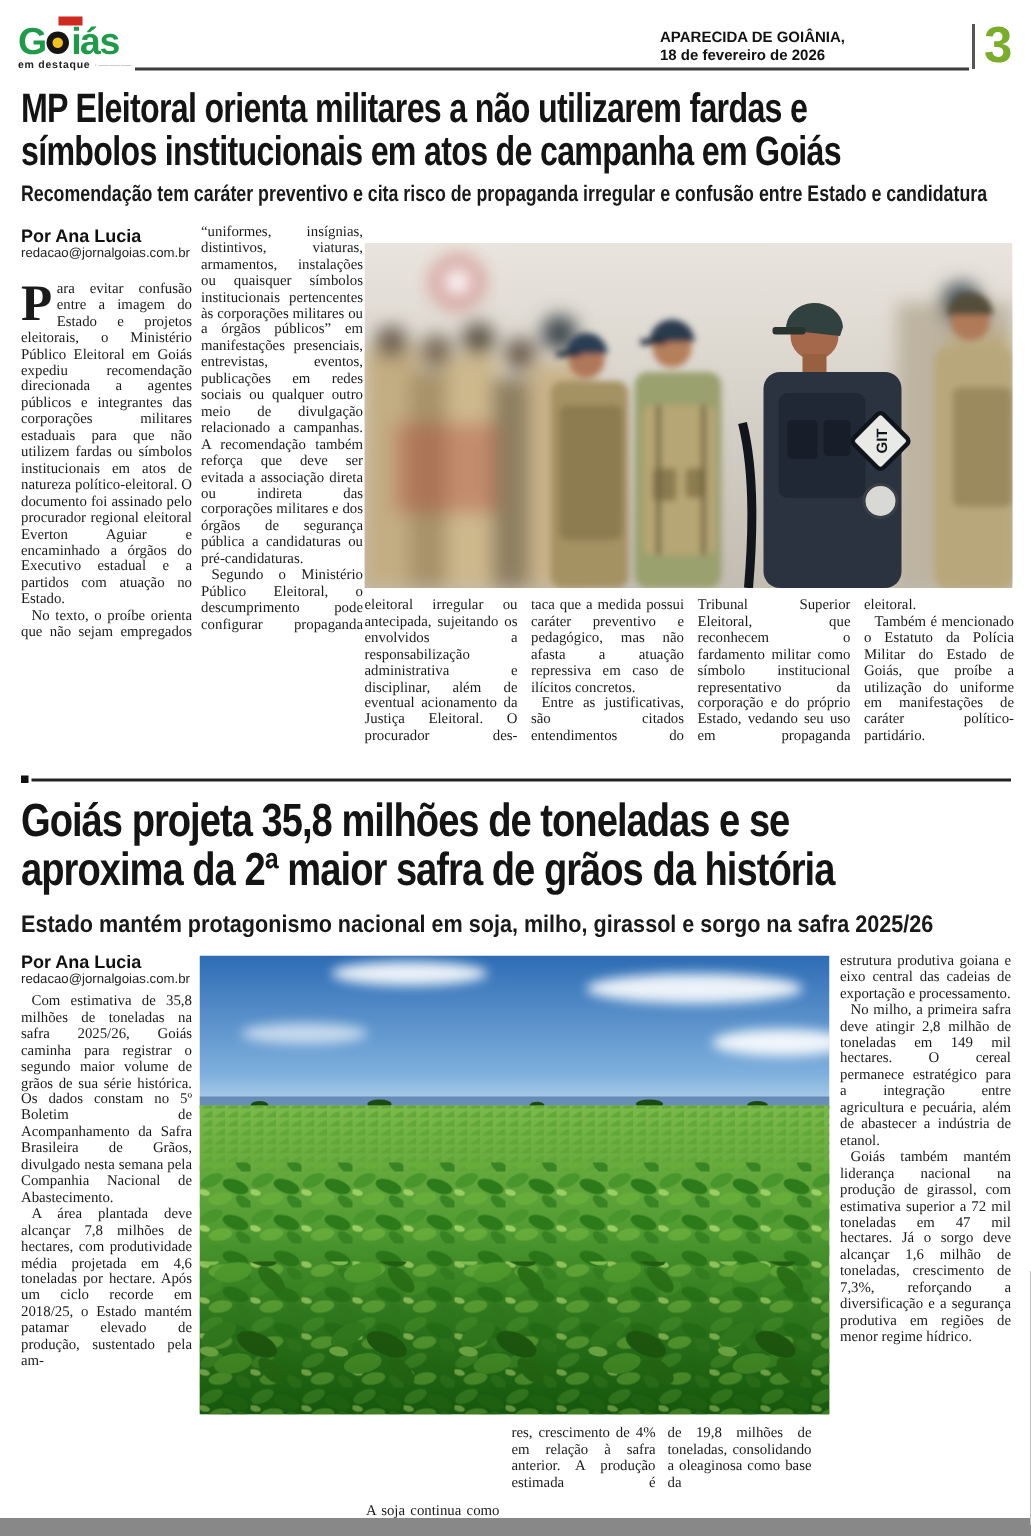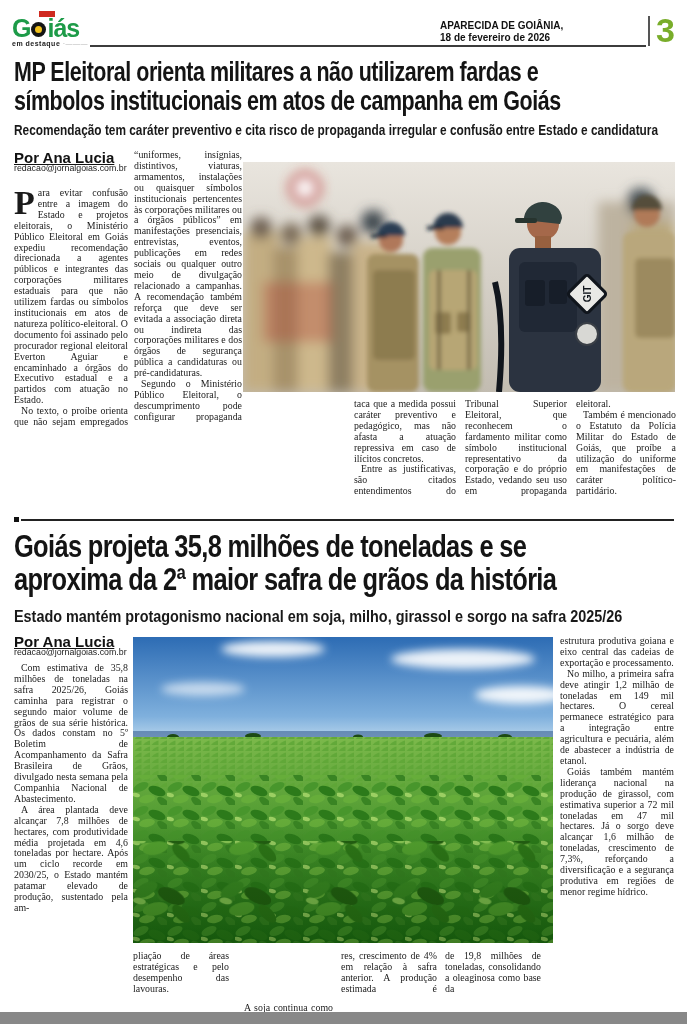--- a/index.html
+++ b/index.html
@@ -30,21 +30,21 @@
             white-space:nowrap;transform-origin:0 0;}
   .h1a{font-size:27.5px;line-height:29px;letter-spacing:-.6px;transform:scaleX(.78);}
   .h2a{font-size:31px;line-height:33px;letter-spacing:-.8px;transform:scaleX(.82);}
   .subhead{font-family:"Liberation Sans",sans-serif;font-weight:bold;color:#191919;
            white-space:nowrap;transform-origin:0 0;}
   .sub1{font-size:15px;transform:scaleX(.79);}
   .sub2{font-size:16px;transform:scaleX(.9);}
 
   
   .byline{font-family:"Liberation Sans",sans-serif;line-height:11px;}
-  .byline .who{font-weight:bold;font-size:15px;color:#111;text-decoration:underline;}
+  .byline .who{font-weight:bold;font-size:12px;color:#111;}
   .byline .mail{font-size:8.8px;color:#222;}
   .col{font-size:9.9px;line-height:10.9px;text-align:justify;overflow:hidden;}
   .col p{margin:0;}
   .col p.ind{text-indent:7px;}
   .jl{text-align-last:justify;}
   .dropcap{float:left;font-family:"Liberation Serif",serif;font-weight:bold;
            font-size:34px;line-height:27px;margin:1px 3px 0 0;}
 
   .divider-line{background:#222;height:2px;}
   .divider-sq{width:5px;height:5px;background:#111;}
@@ -163,20 +163,23 @@
     </g>
 
     <g filter="url(#b2)">
       <circle cx="404" cy="52" r="13" fill="#b07a58"></circle>
       <path d="M389 48 a15 15 0 0 1 30 0 z" fill="#544e3a"></path>
       <rect x="380" y="70" width="52" height="160" rx="8" fill="#b9a77b"></rect>
       <rect x="392" y="96" width="40" height="80" rx="5" fill="#9c8a5e"></rect>
     </g>
   </svg>
 
+  <div class="abs col" style="left:243px;top:399px;width:102px;height:120px;">
+    <p class="jl">eleitoral irregular ou antecipada, sujeitando os envolvidos a responsabilização administrativa e disciplinar, além de eventual acionamento da Justiça Eleitoral. O procurador des-</p>
+  </div>
   <div class="abs col" style="left:465px;top:399px;width:102px;height:120px;">
     <p class="jl">Tribunal Superior Eleitoral, que reconhecem o fardamento militar como símbolo institucional representativo da corporação e do próprio Estado, vedando seu uso em propaganda</p>
   </div>
   <div class="abs col" style="left:354px;top:399px;width:102px;height:120px;">
     <p>taca que a medida possui caráter preventivo e pedagógico, mas não afasta a atuação repressiva em caso de ilícitos concretos.</p>
     <p class="ind jl">Entre as justificativas, são citados entendimentos do</p>
   </div>
   <div class="abs col" style="left:576px;top:399px;width:100px;height:120px;">
     <p>eleitoral.</p>
     <p class="ind">Também é mencionado o Estatuto da Polícia Militar do Estado de Goiás, que proíbe a utilização do uniforme em manifestações de caráter político-partidário.</p>
@@ -191,21 +194,21 @@
   </div>
   <div class="abs subhead sub2" style="left:14px;top:608px;">Estado mantém protagonismo nacional em soja, milho, girassol e sorgo na safra 2025/26</div>
 
   <div class="abs byline" style="left:14px;top:636px;">
     <div class="who">Por Ana Lucia</div>
     <div class="mail">redacao@jornalgoias.com.br</div>
   </div>
 
   <div class="abs col" style="left:14px;top:663px;width:114px;height:340px;">
     <p class="ind">Com estimativa de 35,8 milhões de toneladas na safra 2025/26, Goiás caminha para registrar o segundo maior volume de grãos de sua série histórica. Os dados constam no 5º Boletim de Acompanhamento da Safra Brasileira de Grãos, divulgado nesta semana pela Companhia Nacional de Abastecimento.</p>
-    <p class="ind jl">A área plantada deve alcançar 7,8 milhões de hectares, com produtividade média projetada em 4,6 toneladas por hectare. Após um ciclo recorde em 2030/25, o Estado mantém patamar elevado de produção, sustentado pela am-</p>
+    <p class="ind jl">A área plantada deve alcançar 7,8 milhões de hectares, com produtividade média projetada em 4,6 toneladas por hectare. Após um ciclo recorde em 2018/25, o Estado mantém patamar elevado de produção, sustentado pela am-</p>
   </div>
 
   <svg class="abs photo" style="left:133px;top:637px;" width="420" height="306" viewBox="0 0 420 306">
     <defs>
       <linearGradient id="sky" x1="0" y1="0" x2="0" y2="1">
         <stop offset="0" stop-color="#2d6cb4"></stop>
           <stop offset=".75" stop-color="#7fb0dd"></stop>
           <stop offset="1" stop-color="#c3dcef"></stop>
       </linearGradient>
       <linearGradient id="field" x1="0" y1="0" x2="0" y2="1">
@@ -255,32 +258,29 @@
         <ellipse cx="300" cy="99" rx="9" ry="3"></ellipse>
       <ellipse cx="372" cy="100" rx="7" ry="3"></ellipse>
     </g>
     <rect x="0" y="100" width="420" height="206" fill="url(#field)"></rect>
     <rect x="0" y="100" width="420" height="52" fill="url(#lvS)" opacity=".85"></rect>
     <rect x="0" y="138" width="420" height="168" fill="url(#lv)"></rect>
     <rect x="0" y="204" width="420" height="102" fill="url(#lvB)"></rect>
     <rect x="0" y="180" width="420" height="126" fill="url(#vig)"></rect>
   </svg>
 
-  <div class="abs col" style="left:133px;top:951px;width:96px;height:68px;">
-    <p>pliação de áreas estratégicas e pelo desempenho das lavouras.</p>
-  </div>
   <div class="abs col" style="left:237px;top:978px;width:96px;height:68px;margin-top:25px;">
     <p class="ind jl">A soja continua como principal cultura, ocupando 5,1 milhões de hecta-</p>
   </div>
   <div class="abs col" style="left:341px;top:951px;width:96px;height:68px;">
     <p class="jl">res, crescimento de 4% em relação à safra anterior. A produção estimada é</p>
   </div>
   <div class="abs col" style="left:445px;top:951px;width:96px;height:68px;">
     <p class="jl">de 19,8 milhões de toneladas, consolidando a oleaginosa como base da</p>
   </div>
 
   <div class="abs col" style="left:560px;top:636px;width:114px;height:382px;">
     <p>estrutura produtiva goiana e eixo central das cadeias de exportação e processamento.</p>
-    <p class="ind">No milho, a primeira safra deve atingir 1,2 milhão de toneladas em 149 mil hectares. O cereal permanece estratégico para a integração entre agricultura e pecuária, além de abastecer a indústria de etanol.</p>
+    <p class="ind">No milho, a primeira safra deve atingir 2,8 milhão de toneladas em 149 mil hectares. O cereal permanece estratégico para a integração entre agricultura e pecuária, além de abastecer a indústria de etanol.</p>
     <p class="ind">Goiás também mantém liderança nacional na produção de girassol, com estimativa superior a 72 mil toneladas em 47 mil hectares. Já o sorgo deve alcançar 1,6 milhão de toneladas, crescimento de 7,3%, reforçando a diversificação e a segurança produtiva em regiões de menor regime hídrico.</p>
   </div>
 
 </div>
 
 </body></html>

